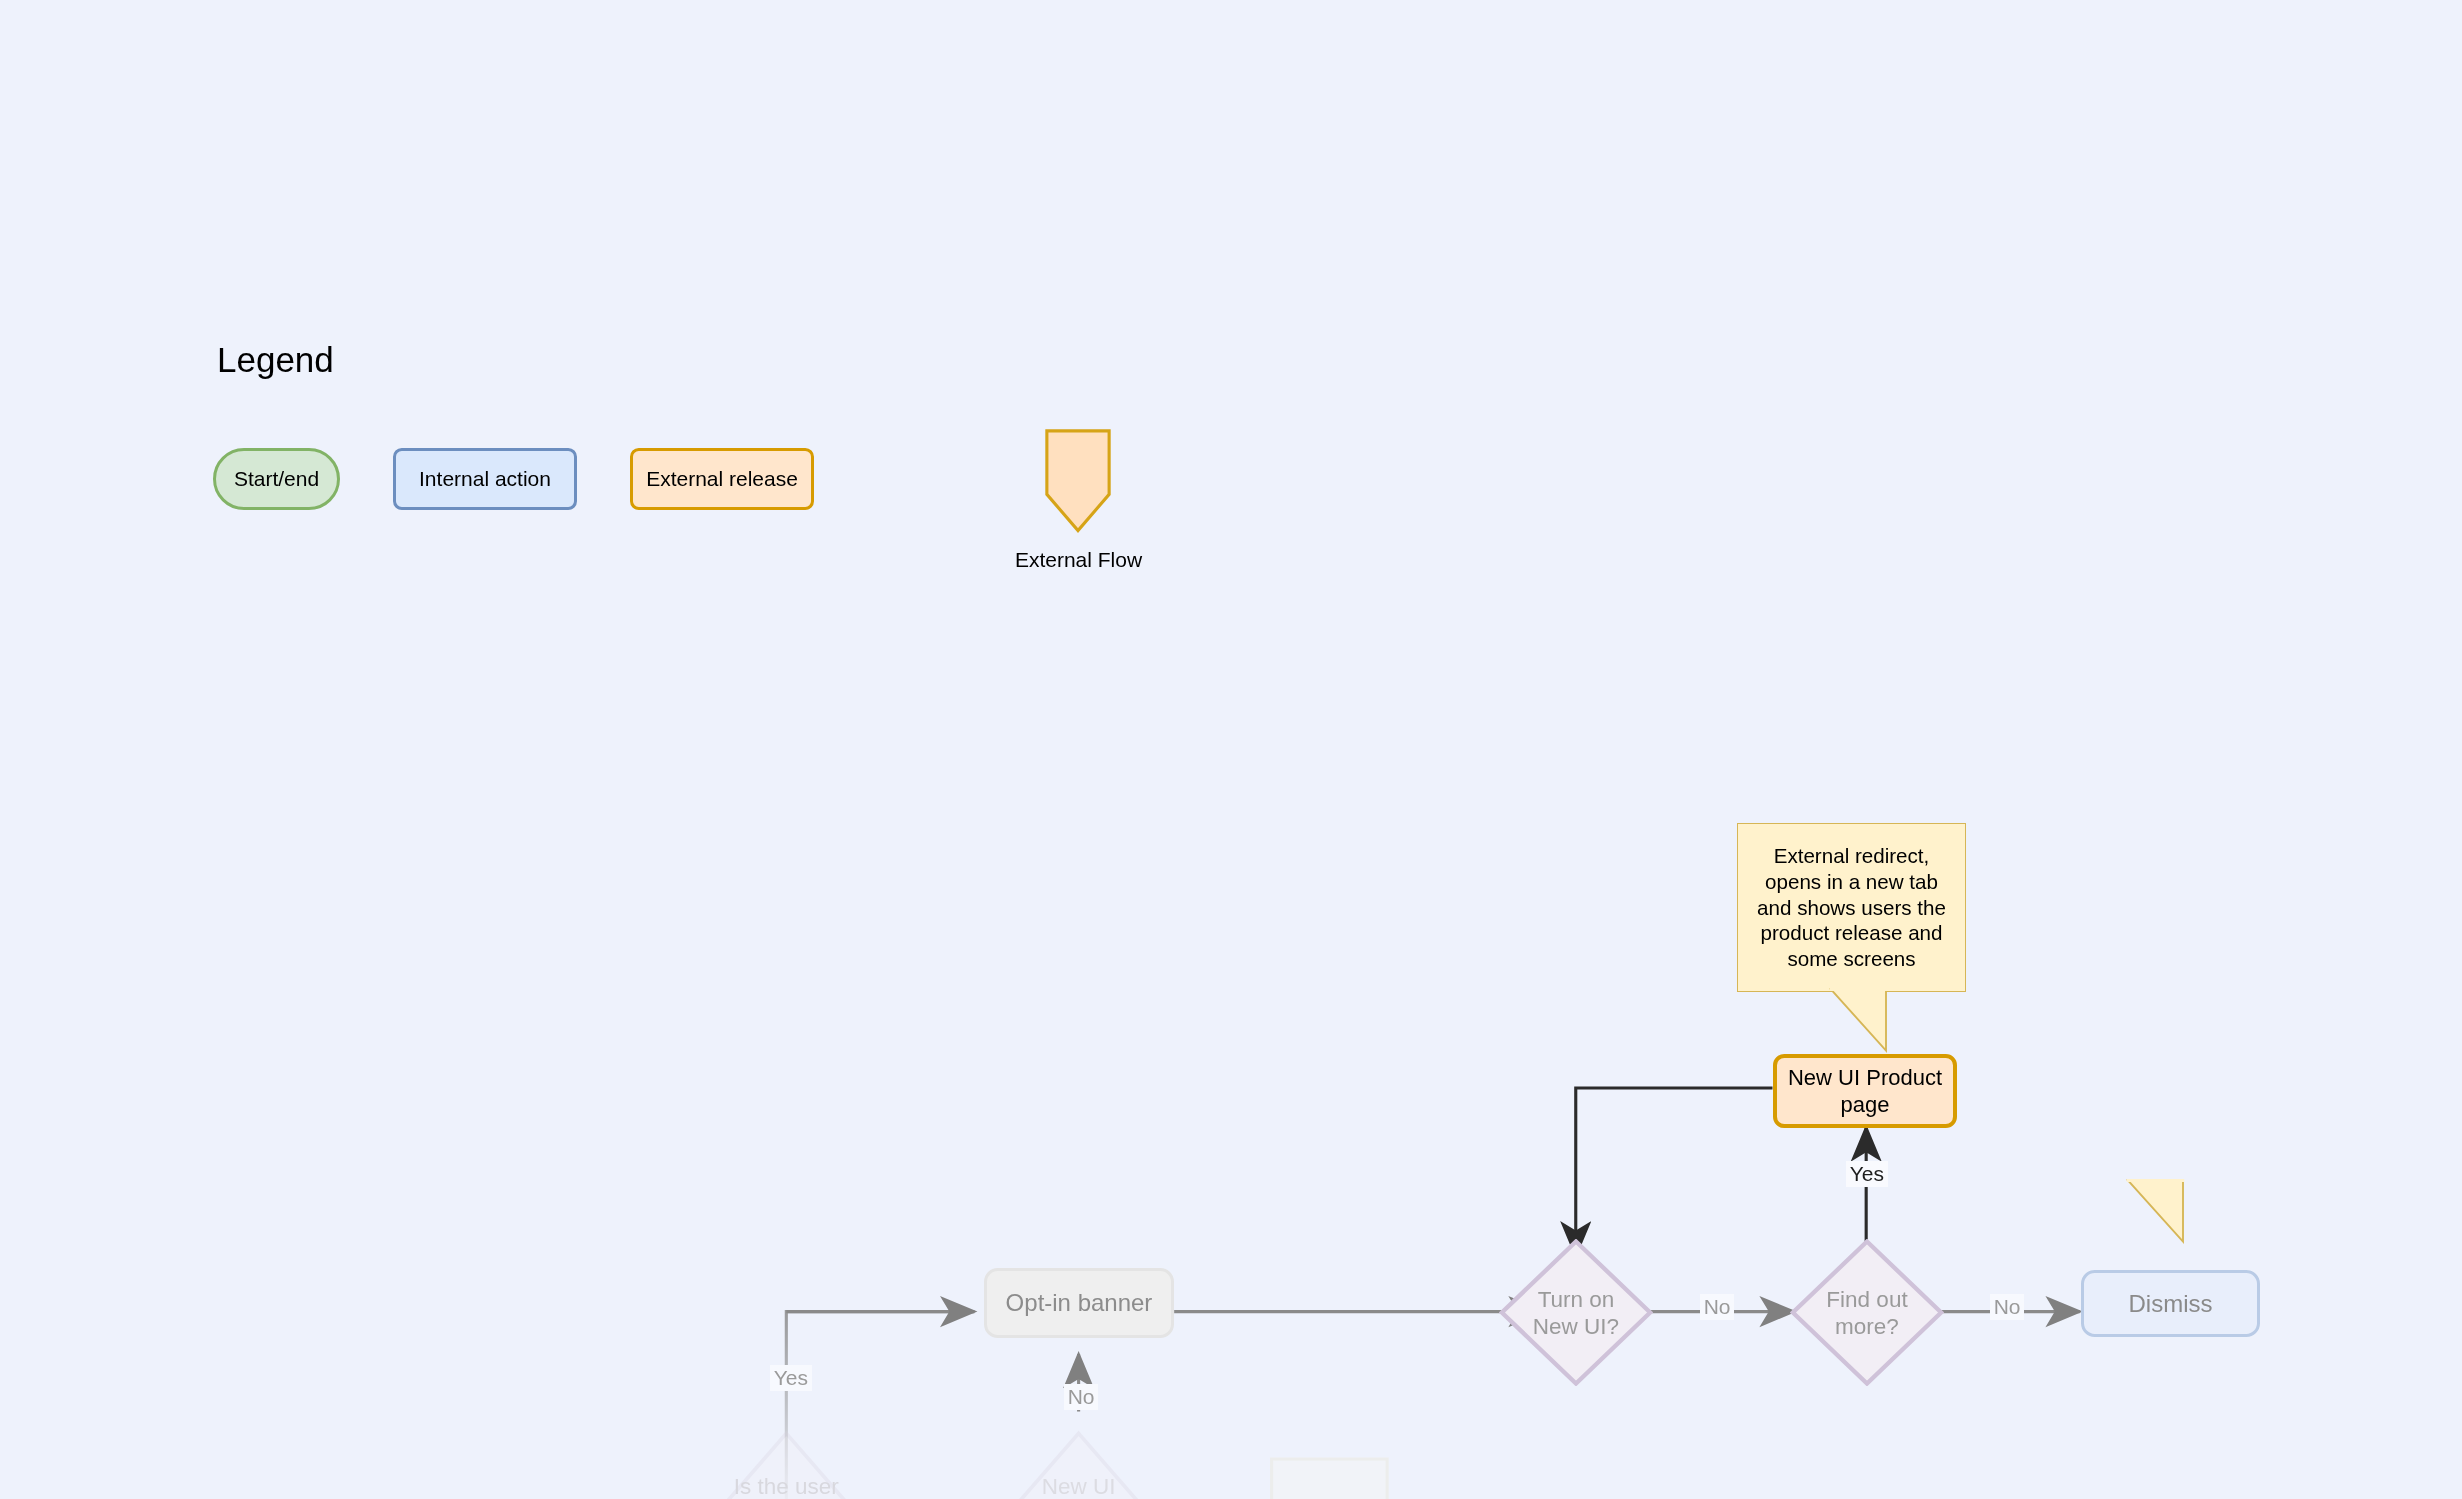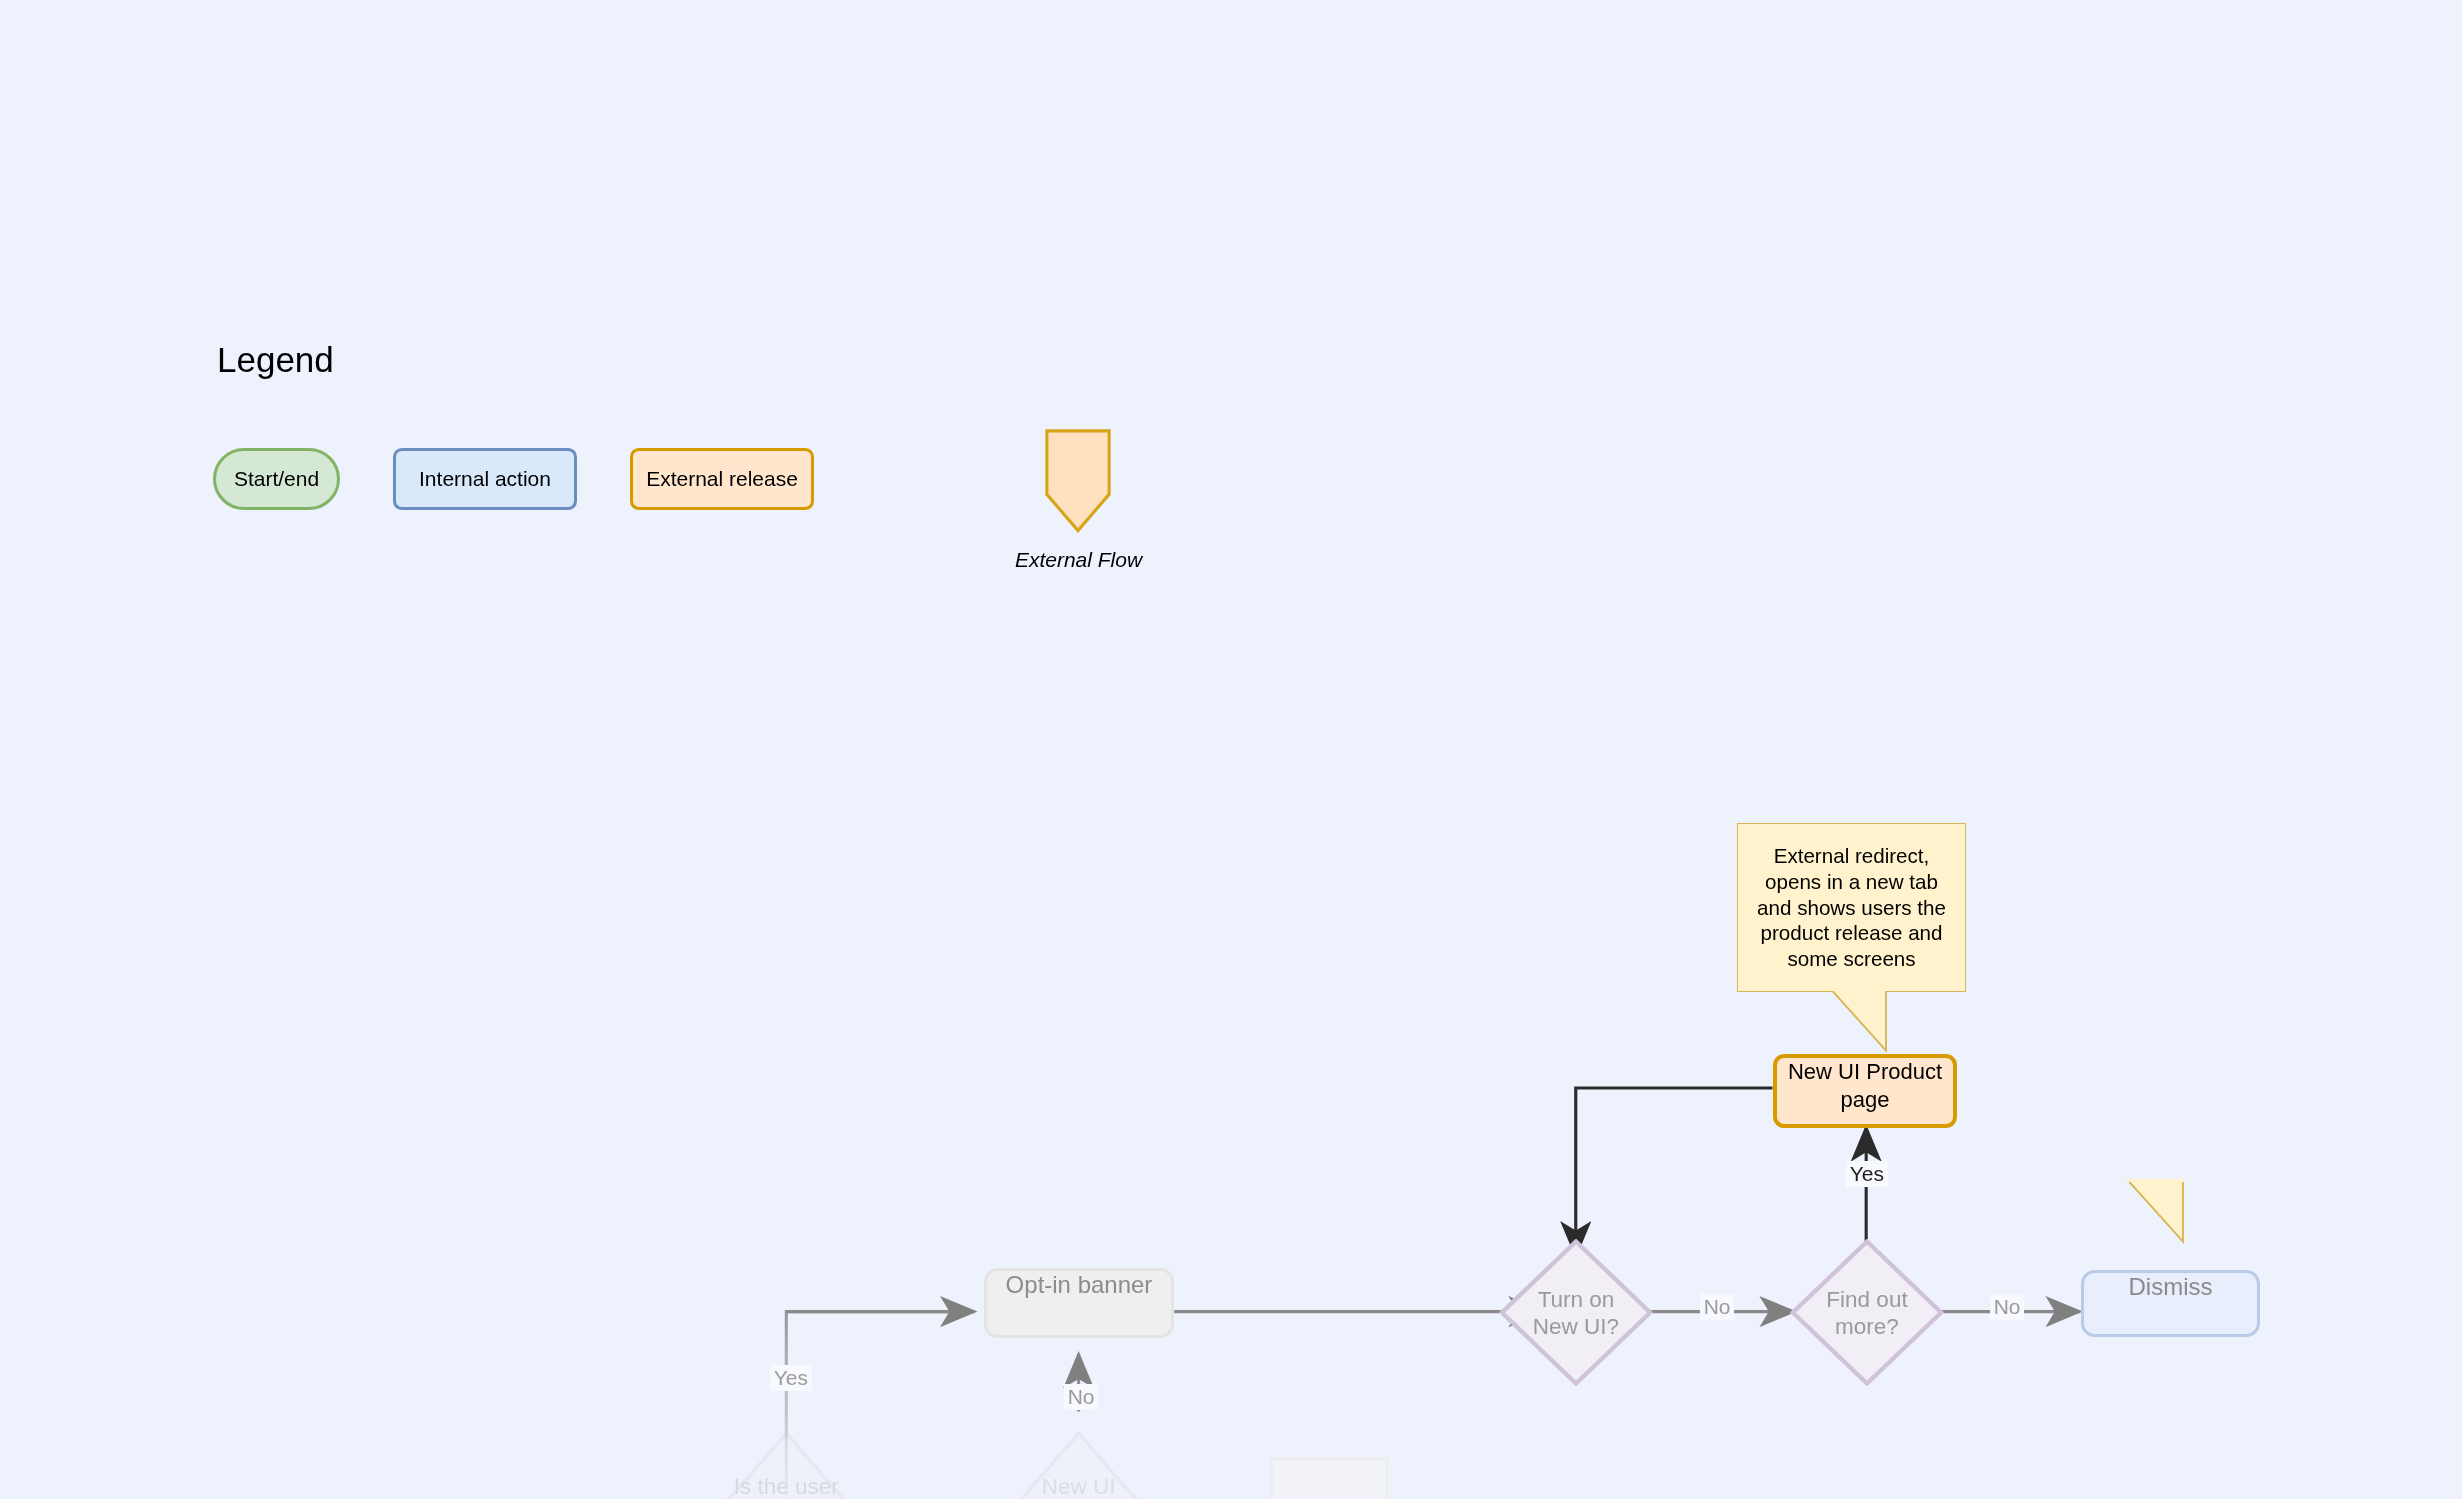--- a/index.html
+++ b/index.html
@@ -99,34 +99,33 @@
     width: 66px; height: 104px;
   }
   #lg-extflow-label {
     position: absolute;
     left: 981px;
     top: 548px;
     width: 195px;
     text-align: center;
     font-size: 21px;
     color: #000;
-    font-style: italic;
   }
 
   
   #flow {
     position: absolute;
     inset: 0;
   }
 
   .node {
     position: absolute;
     box-sizing: border-box;
     display: flex;
-    align-items: flex-start;
+    align-items: center;
     justify-content: center;
     text-align: center;
   }
 
   
   .callout-box {
     position: absolute;
     box-sizing: border-box;
     background: #fff2cc;
     border: 1.9px solid #d6b656;

